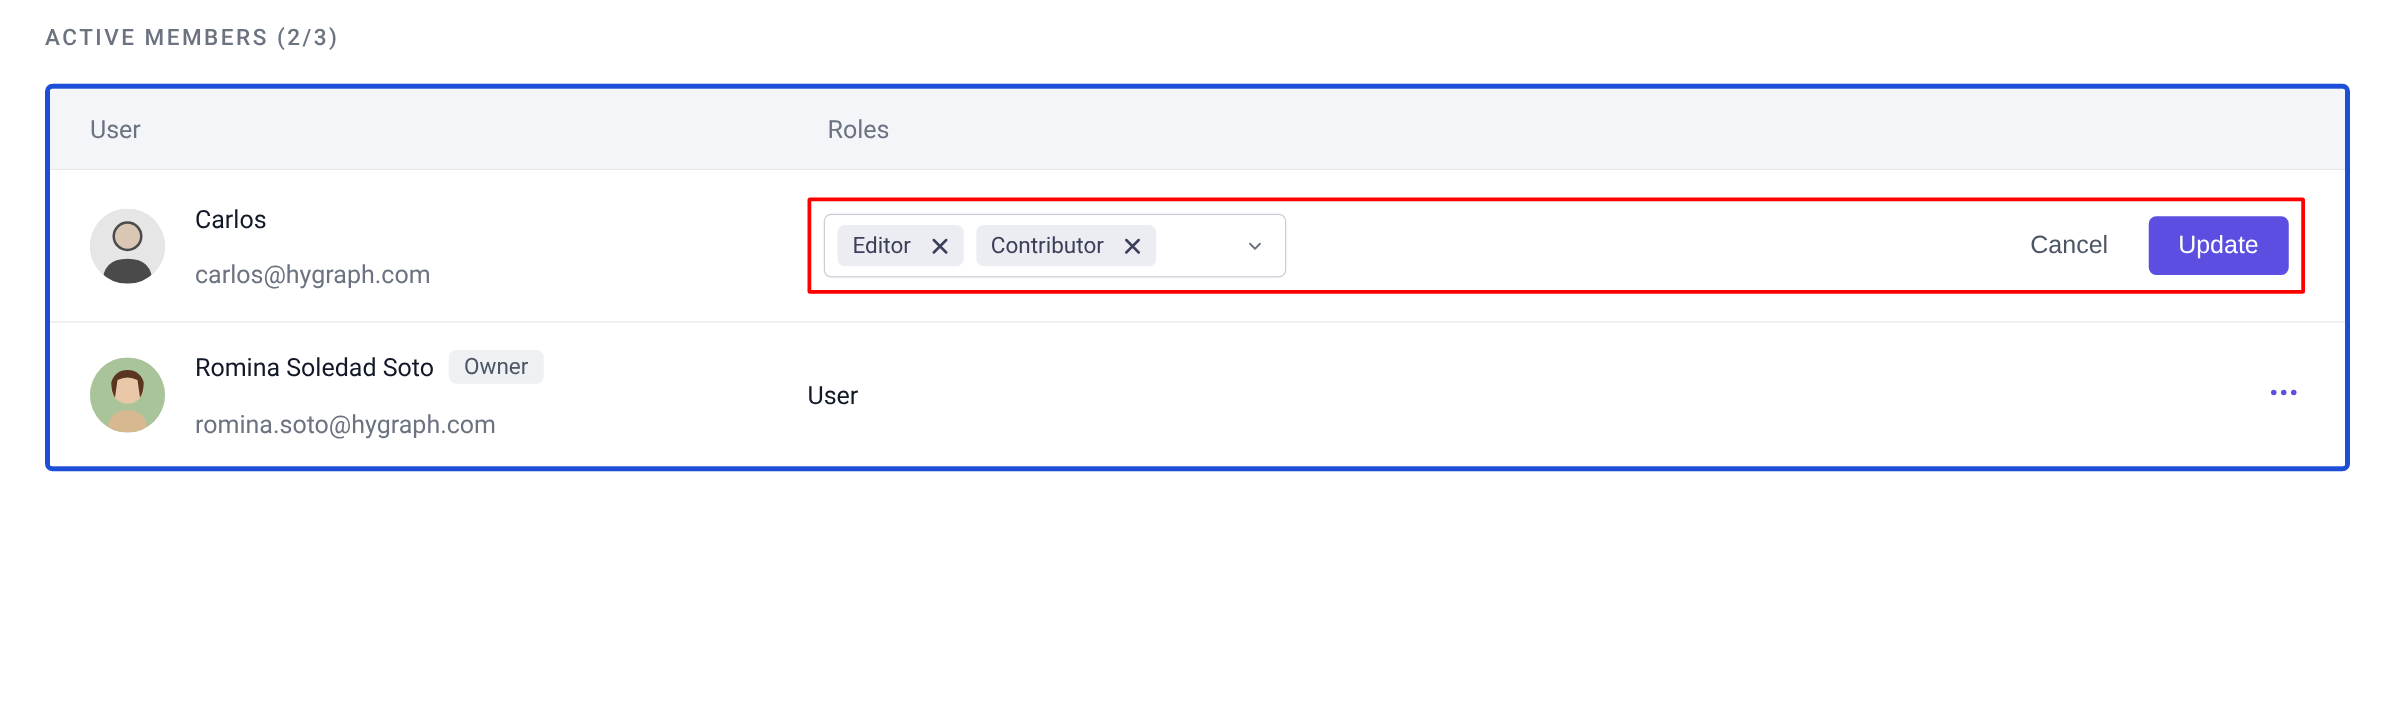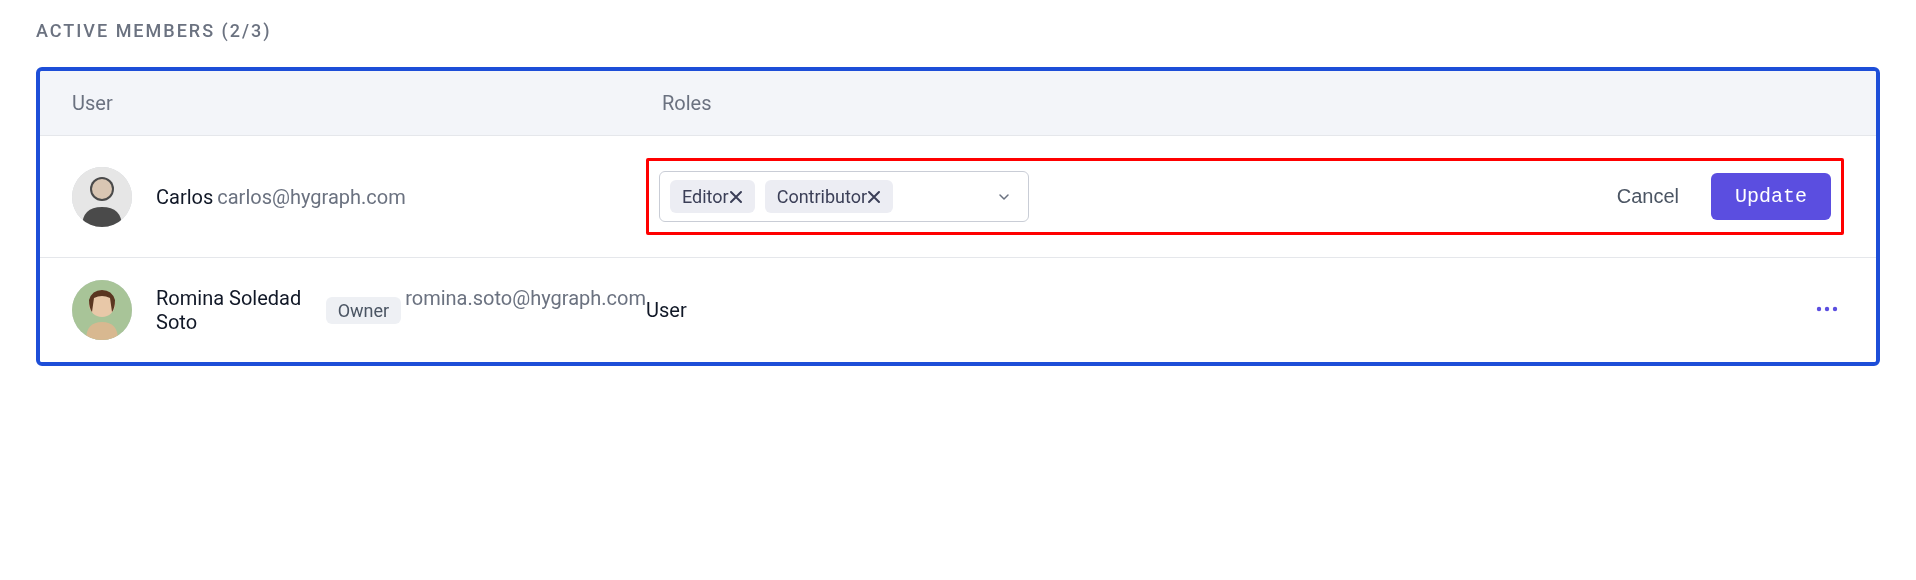--- a/index.html
+++ b/index.html
@@ -55,21 +55,21 @@
       height: 60px;
       border-radius: 50%;
       flex-shrink: 0;
       background: #d1d5db;
       display: flex;
       align-items: center;
       justify-content: center;
       overflow: hidden;
     }
     .avatar svg { width: 100%; height: 100%; }
-    .user-meta { display: flex; flex-direction: row; gap: 4px; }
+    .user-meta { display: flex; flex-direction: column; gap: 20px; }
     .name-line { display: flex; align-items: center; gap: 12px; }
     .user-name { font-size: 20px; color: #111827; font-weight: 400; }
     .owner-badge {
       font-size: 18px;
       color: #4b5563;
       background: #eef0f4;
       padding: 3px 12px;
       border-radius: 6px;
     }
     .user-email { font-size: 20px; color: #6b7280; }
@@ -96,21 +96,21 @@
       gap: 10px;
       border: 1px solid #c9cdd6;
       border-radius: 6px;
       padding: 8px 10px;
       min-width: 370px;
       background: #fff;
     }
     .chip {
       display: inline-flex;
       align-items: center;
-      gap: 0;
+      gap: 16px;
       background: #ecedf3;
       color: #3b3f57;
       font-size: 18px;
       padding: 6px 12px;
       border-radius: 6px;
     }
     .chip-x {
       display: inline-flex;
       align-items: center;
       justify-content: center;
@@ -139,21 +139,20 @@
     }
     .btn-update {
       font-size: 20px;
       color: #fff;
       background: #5b4ee0;
       border: none;
       padding: 12px 24px;
       border-radius: 6px;
       cursor: pointer;
       font-weight: 500;
-      font-family: Liberation Mono, monospace;
     }
 
     .cell-actions {
       width: 60px;
       display: flex;
       justify-content: flex-end;
     }
     .more-btn {
       background: transparent;
       border: none;

